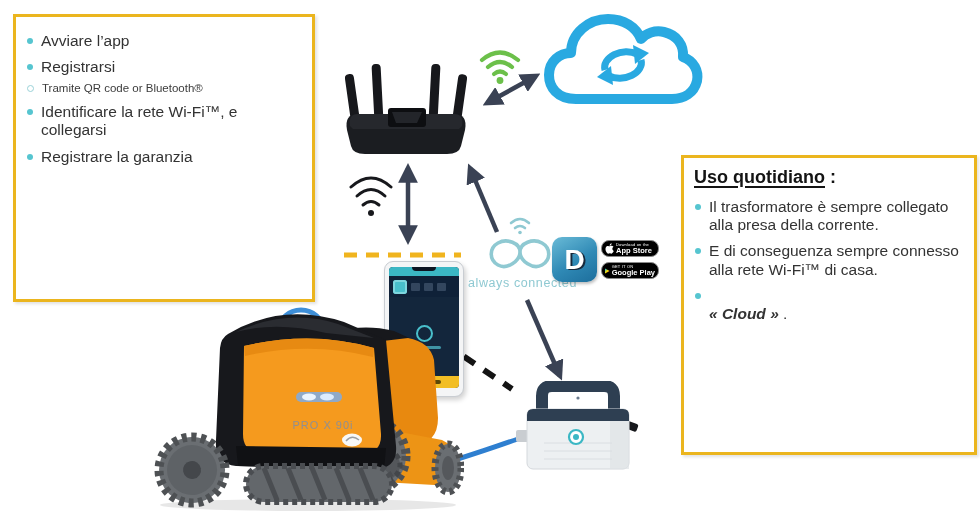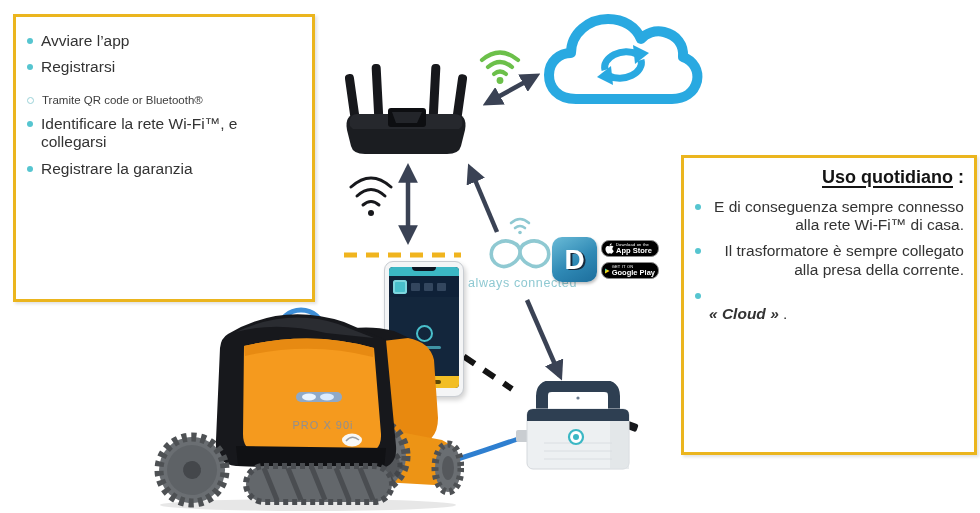--- a/index.html
+++ b/index.html
@@ -4,28 +4,28 @@
 <style>
   html,body{margin:0;padding:0;background:#fff;}
   body{width:980px;height:513px;position:relative;overflow:hidden;
        font-family:"Liberation Sans",sans-serif;color:#222;}
   .abs{position:absolute;}
   
   .box{position:absolute;background:#fff;border:3px solid #EBB51E;
        box-sizing:border-box;padding:7px 10px 6px 10px;
        box-shadow:2px 2px 3px rgba(0,0,0,.12);}
   .install-box{left:13px;top:14px;width:302px;height:288px;}
-  .daily-box{left:681px;top:155px;width:296px;height:300px;text-align:right;}
+  .daily-box{left:681px;top:155px;width:296px;height:300px;}
   .box-title{font-weight:bold;font-size:18px;line-height:1.38;color:#141414;}
   .u{text-decoration:underline;text-decoration-thickness:2px;text-underline-offset:3px;}
   .li{display:flex;align-items:flex-start;font-size:15.5px;line-height:1.18;
       color:#333;margin-top:8px;}
   .bullet{flex:0 0 6px;width:6px;height:6px;border-radius:50%;
           background:#56C5D0;margin:6px 8px 0 1px;}
-  .li.sub{font-size:11.5px;color:#3c3c3c;margin-top:17px;}
+  .li.sub{font-size:11.5px;color:#3c3c3c;margin-top:5px;}
   .li.sub .bullet{flex:0 0 5px;width:5px;height:5px;background:#fff;
                   border:1.5px solid #9ad2d8;margin-top:3px;}
   .cloud-word{font-weight:bold;font-style:italic;}
   
   .phone{left:384px;top:261px;width:78px;height:134px;background:#f4f5f6;
          border:1px solid #c9cdd2;border-radius:9px;
          box-shadow:2px 3px 5px rgba(0,0,0,.18);}
   .phone-screen{position:absolute;left:4px;right:4px;top:5px;bottom:8px;
          border-radius:4px;overflow:hidden;background:#13263C;
          display:flex;flex-direction:column;}
@@ -108,25 +108,25 @@
     <span class="li-text">Registrare la garanzia</span>
   </div>
 </div>
 
 <div class="box daily-box">
   <div class="box-title">
     <span class="u">Uso quotidiano</span><span> :</span>
   </div>
   <div class="li">
     <span class="bullet"></span>
+    <span class="li-text">Il trasformatore è sempre collegato alla presa della corrente.</span>
+  </div>
+  <div class="li">
+    <span class="bullet"></span>
     <span class="li-text">E di conseguenza sempre connesso alla rete Wi-Fi™ di casa.</span>
-  </div>
-  <div class="li">
-    <span class="bullet"></span>
-    <span class="li-text">Il trasformatore è sempre collegato alla presa della corrente.</span>
   </div>
   <div class="li">
     <span class="bullet"></span>
     <span class="li-text">
       <br>
       <span class="cloud-word">« Cloud »</span><span> .</span>
     </span>
   </div>
 </div>
 

